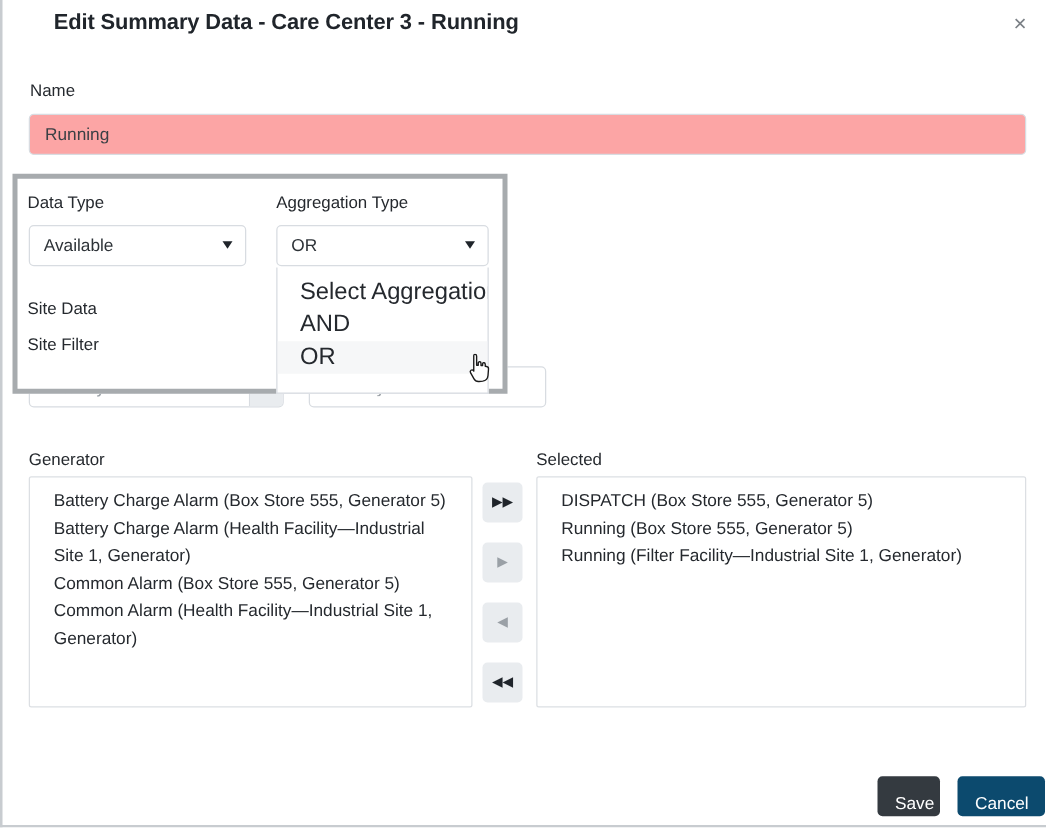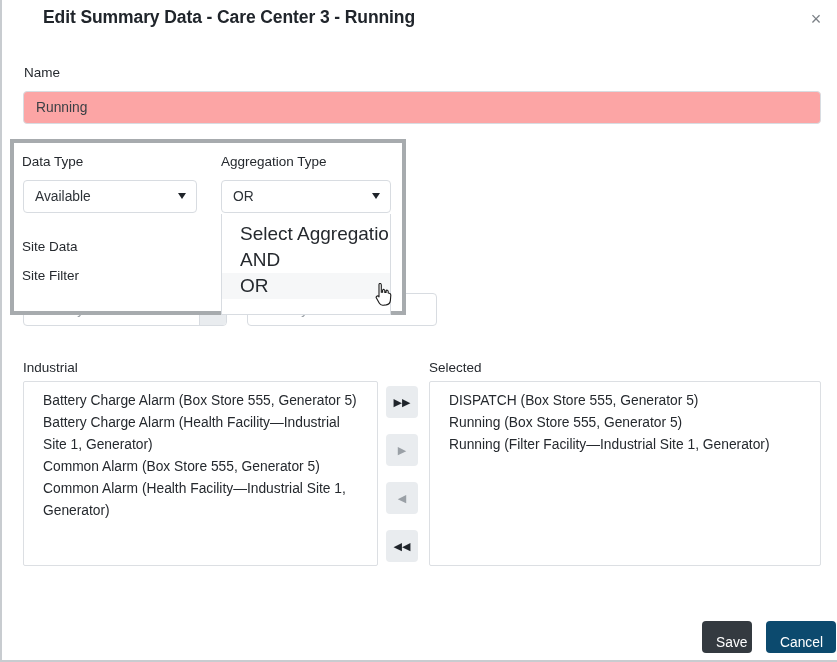--- a/index.html
+++ b/index.html
@@ -303,21 +303,21 @@
 
   <div id="site-select">
     <span class="sel-ph">Filter by Site</span>
     <span class="sel-btn">
         <i></i>
       </span>
   </div>
 
   <input id="text-filter" placeholder="Filter by text" style="">
 
-  <div class="fld-label" id="available-label">Industrial</div>
+  <div class="fld-label" id="available-label">Generator</div>
   <div class="listbox" id="available-list">
     <div class="list-item">Battery Charge Alarm (Box Store 555, Generator 5)</div>
     <div class="list-item">Battery Charge Alarm (Health Facility—Industrial Site 1, Generator)</div>
     <div class="list-item">Common Alarm (Box Store 555, Generator 5)</div>
     <div class="list-item">Common Alarm (Health Facility—Industrial Site 1, Generator)</div>
   </div>
 
   <button class="xfer on" id="xfer-all-right">▶▶</button>
   <button class="xfer off" id="xfer-right">▶</button>
   <button class="xfer off" id="xfer-left">◀</button>

